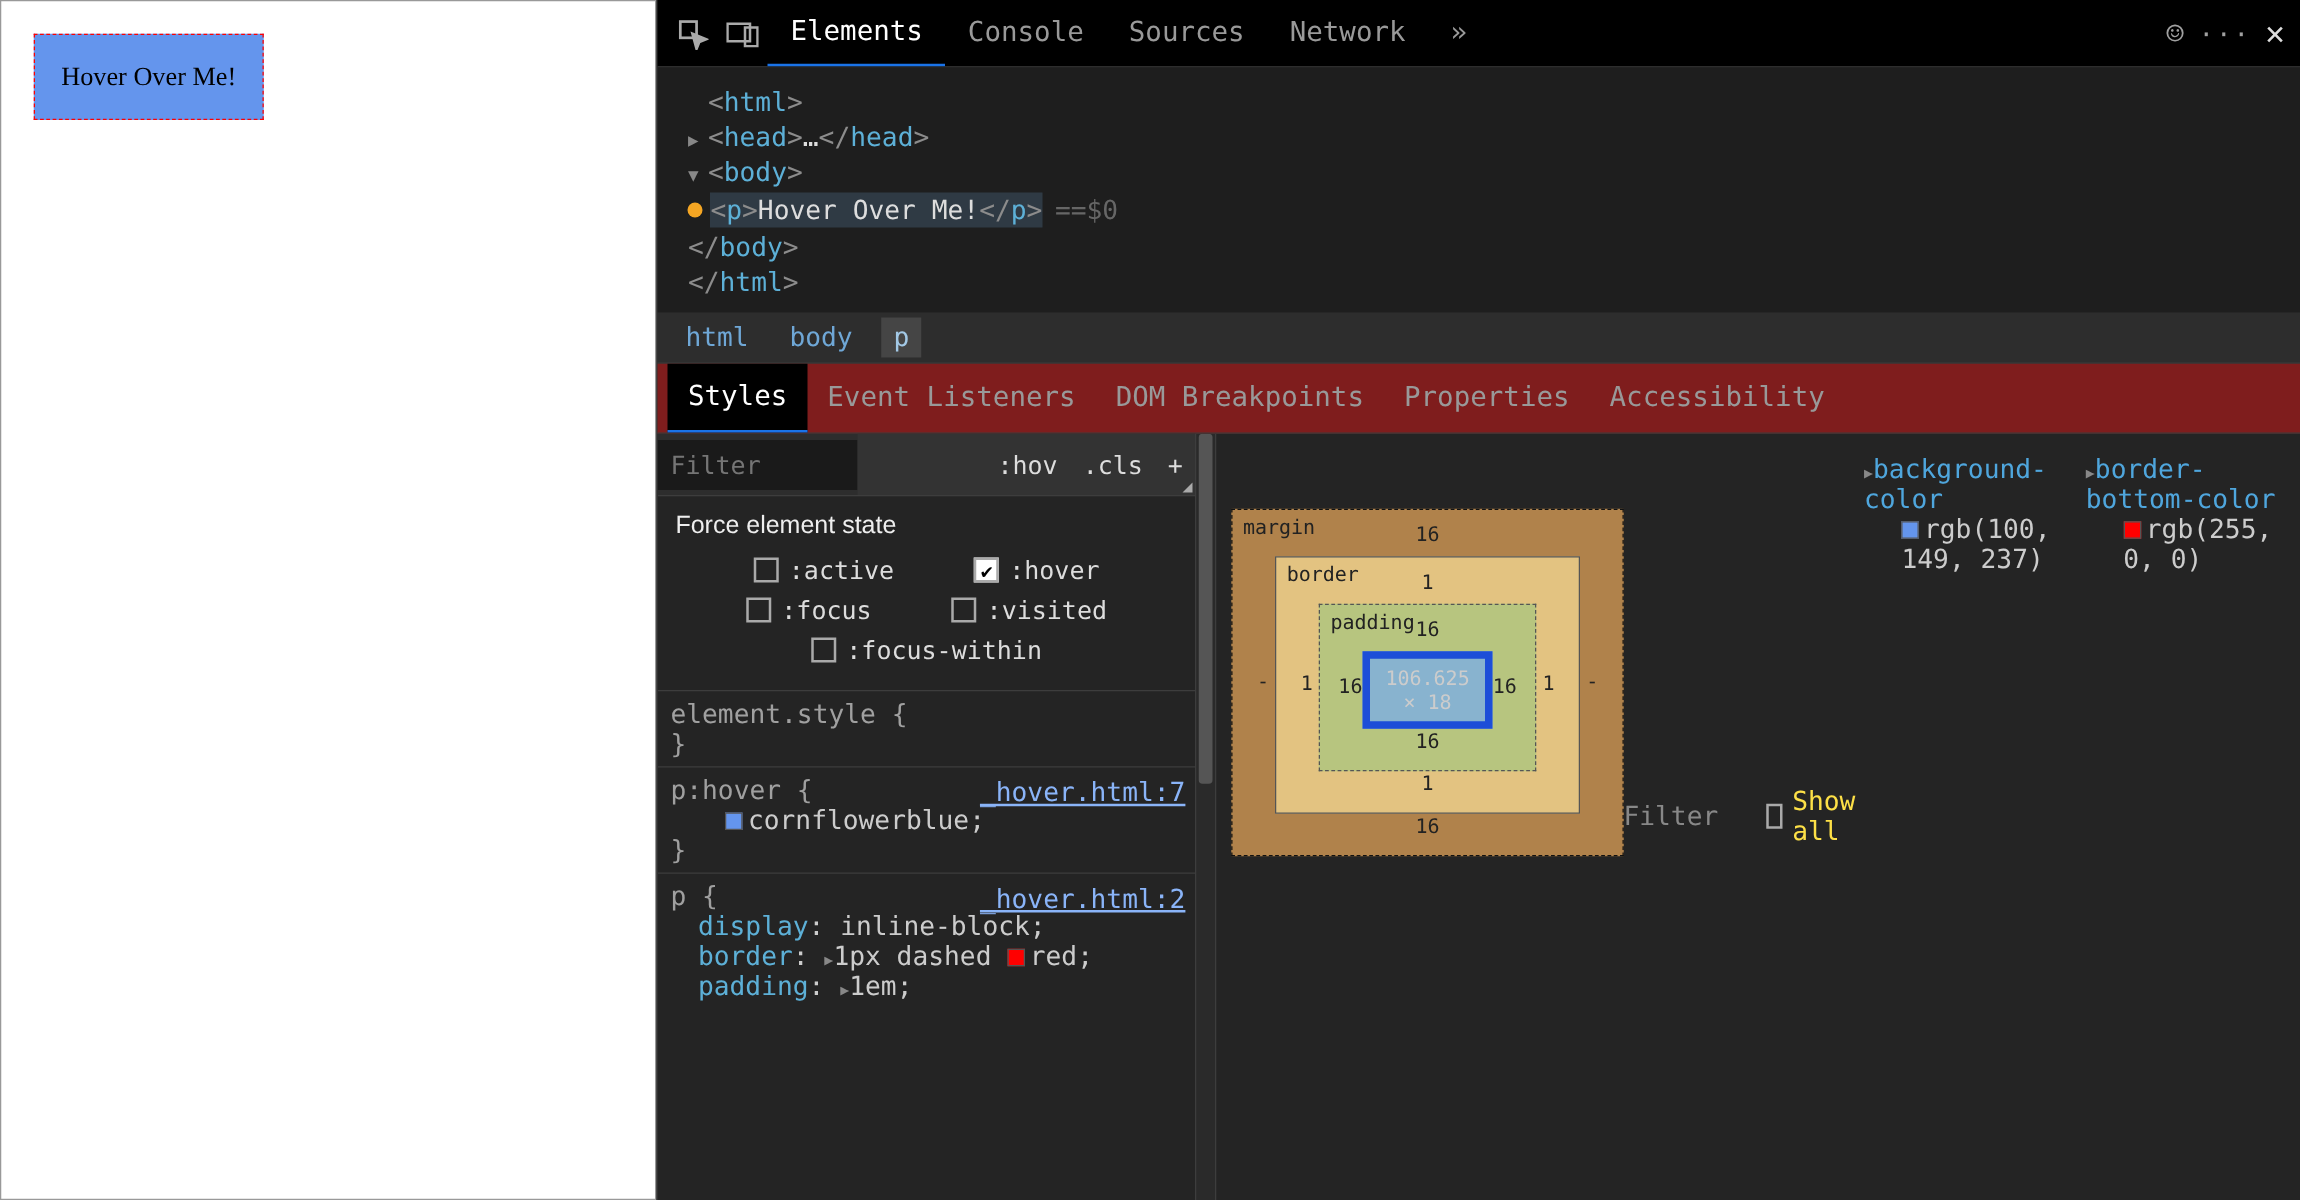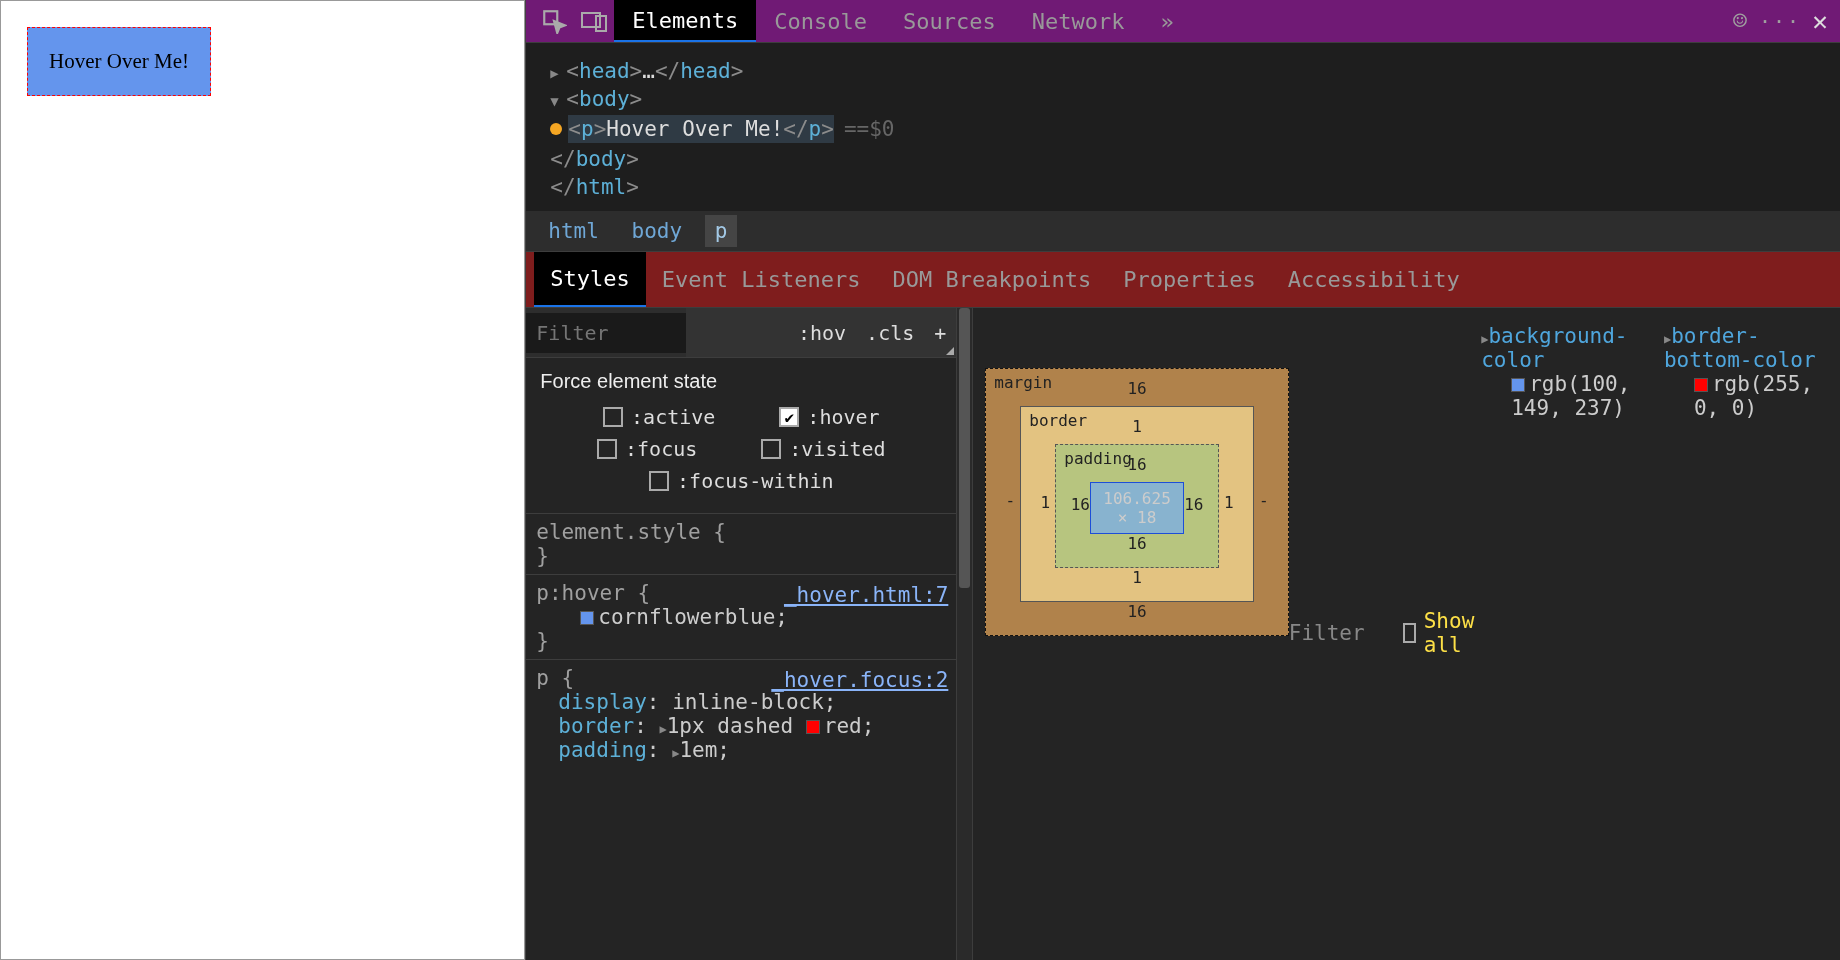--- a/index.html
+++ b/index.html
@@ -33,22 +33,22 @@
   color: #ccc;
   display: flex;
   flex-direction: column;
   font-family: "Menlo", "Consolas", monospace;
   font-size: 20px;
   border-left: 1px solid #444;
 }
 .dt-toolbar {
   display: flex;
   align-items: center;
-  height: 43px;
-  background: #701a75;
+  height: 54px;
+  background: #000000;
   border-bottom: 1px solid #3d3d3d;
   padding: 0 0 0 8px;
 }
 .dt-toolbar .icon-btn {
   width: 40px; height: 40px;
   display:flex;align-items:center;justify-content:center;
   color:#a0a0a0;
   cursor:pointer;
 }
 .dt-tabs { display:flex; align-items:center; height:100%; }
@@ -175,21 +175,21 @@
 .tri { color:#888; font-size:12px; display:inline-block; }
 .box-model {
   margin: 48px auto 30px auto;
   width:380px;
   font-family:"Menlo",monospace;
   font-size:16px;
 }
 .bm-margin { background:#b0824b; border:1px dashed #111; padding:10px 14px 14px 14px; position:relative; }
 .bm-border { background:#e3c381; border:1px solid #555; padding:10px 14px 14px 14px; position:relative; margin-top:8px;}
 .bm-padding { background:#b7c57f; border:1px dashed #555; padding:10px 14px 14px 14px; position:relative; margin-top:8px;}
-.bm-content { background:#88b3cf; border:1px solid #1d4ed8; text-align:center; padding:6px 12px; margin-top:8px;}
+.bm-content { background:#88b3cf; border:6px solid #1d4ed8; text-align:center; padding:6px 12px; margin-top:8px;}
 .bm-label { position:absolute; top:4px; left:8px; color:#222; }
 .bm-top, .bm-bottom { text-align:center; color:#222; }
 .bm-side { display:flex; align-items:center; }
 .bm-side .s { width:20px; text-align:center; color:#222; }
 .bm-side .c { flex:1; }
 .section-divider { border-top:1px solid #3d3d3d; margin-top:10px; }
 .comp-filter { display:flex; align-items:center; padding:10px 0 12px 0; }
 .comp-filter .lbl { color:#888; font-size:21px; flex:1; }
 .comp-filter .showall { display:flex;align-items:center;gap:8px;color:#fde047;font-size:21px;margin-left:38px; }
 .comp-filter .box { width:20px;height:20px;border:2px solid #aaa; }
@@ -227,20 +227,21 @@
       <div class="tab">Network</div>
       <div class="tab">»</div>
     </div>
     <div class="spacer"></div>
     <div class="icon-btn" style="font-size:24px;">☺</div>
     <div class="icon-btn" style="font-size:20px;letter-spacing:2px;">···</div>
     <div class="icon-btn" style="font-size:26px;color:#ddd;">✕</div>
   </div>
 
   <div class="elements-tree">
+    <div class="line"><span class="caret"></span><span class="tag-punct">&lt;</span><span class="tag">html</span><span class="tag-punct">&gt;</span></div>
     <div class="line indent1"><span class="caret">▶</span><span class="tag-punct">&lt;</span><span class="tag">head</span><span class="tag-punct">&gt;</span><span class="text-node">…</span><span class="tag-punct">&lt;/</span><span class="tag">head</span><span class="tag-punct">&gt;</span></div>
     <div class="line indent1"><span class="caret">▼</span><span class="tag-punct">&lt;</span><span class="tag">body</span><span class="tag-punct">&gt;</span></div>
     <div class="line indent2" style="margin-left:-56px;padding-left:56px; display:flex; align-items:center;">
       <span class="marker-dot"></span>
       <span class="selected">
         <span class="tag-punct">&lt;</span><span class="tag">p</span><span class="tag-punct">&gt;</span><span class="text-node">Hover Over Me!</span><span class="tag-punct">&lt;/</span><span class="tag">p</span><span class="tag-punct">&gt;</span>
       </span>
       <span class="dim" style="margin-left:10px;">== </span>
         <span class="dim">$0</span>
     </div>
@@ -310,21 +311,21 @@
       </div>
 
       <div class="rule-block">
         <span class="src-link">_hover.html:7</span>
         <span class="selector">p:hover {</span><br>
         <span class="prop" style="margin-left:44px;"><span class="swatch" style="background:cornflowerblue;"></span><span class="val">cornflowerblue</span><span class="val">;</span></span>
         <span class="selector">}</span>
       </div>
 
       <div class="rule-block">
-        <span class="src-link">_hover.focus:2</span>
+        <span class="src-link">_hover.html:2</span>
         <span class="selector">p {</span><br>
         <span class="prop"><span>display</span><span class="val">: </span><span class="val">inline-block</span><span class="val">;</span></span>
         <span class="prop"><span>border</span><span class="val">: </span><span class="tri">▶ </span><span class="val">1px dashed</span> <span class="swatch" style="background:red;"></span><span class="val">red</span><span class="val">;</span></span>
         <span class="prop"><span>padding</span><span class="val">: </span><span class="tri">▶ </span><span class="val">1em</span><span class="val">;</span></span>
       </div>
     </div>
 
     <div class="scrollbar-v">
         <div class="thumb"></div>
       </div>

